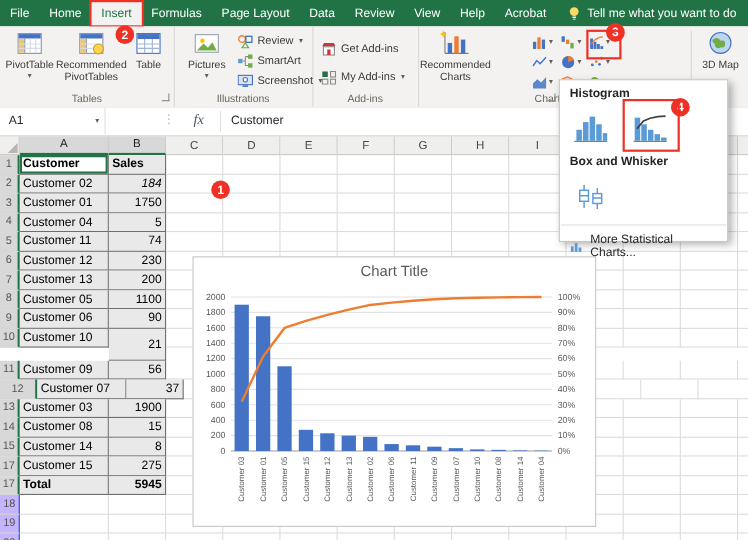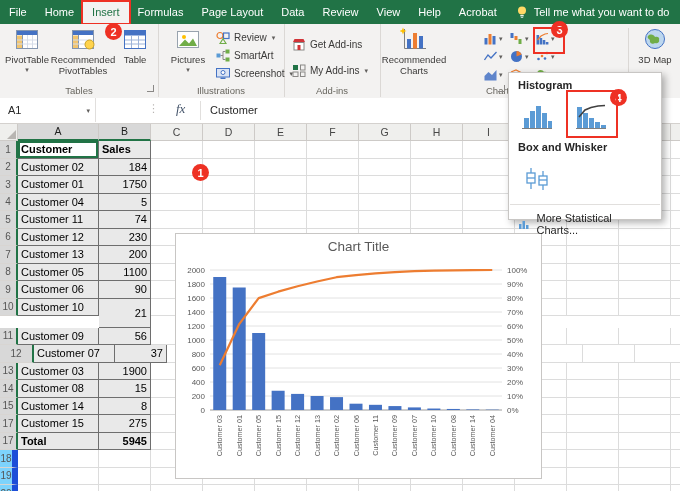--- a/index.html
+++ b/index.html
@@ -42,21 +42,21 @@
   .fdiv{position:absolute;left:200px;top:3px;bottom:3px;width:1px;background:#e1dfdd;}
   .fval{position:absolute;left:210px;top:0;height:24px;display:flex;align-items:center;
         font-size:11px;color:#262626;}
   
   .sheet{position:absolute;left:0;top:123px;width:680px;height:368px;background:#fff;z-index:1;}
   .srow{display:flex;}
   .c{flex:none;box-sizing:border-box;overflow:hidden;white-space:nowrap;}
   .ch{height:18px;background:#efefed;border-right:1px solid #cdcac7;border-bottom:1px solid #cdcac7;
       font-size:10.5px;color:#474747;display:flex;align-items:center;justify-content:center;}
   .ch.selhdr{background:#d8d8d8;border-bottom:2px solid #217346;color:#1e1e1e;}
-  .rh{background:#7dd3fc;border-right:6px solid #1d4ed8;border-bottom:1px solid #d8d5d2;
+  .rh{background:#c4b5fd;border-right:1px solid #1d4ed8;border-bottom:1px solid #d8d5d2;
       font-size:10px;color:#555;display:flex;align-items:center;justify-content:center;}
   .rh.selhdr{background:#d8d8d8;border-right:2px solid #217346;}
   .cell{border-right:1px solid #dcdcdc;border-bottom:1px solid #dcdcdc;font-size:11px;color:#000;
         display:flex;align-items:center;padding:0 3px;}
   .cell.tbl{border-right:1px solid #6e6e6e;border-bottom:1px solid #6e6e6e;}
   .cell.sel{background:#e9e9e9;}
   .cell.acell{background:#fff;box-shadow:inset 0 0 0 2px #217346;}
   .cell.b{font-weight:bold;}
   .cell.num{justify-content:flex-end;}
   .corner{position:relative;background:#efefed;border-right:1px solid #cdcac7;border-bottom:1px solid #cdcac7;}
@@ -350,21 +350,21 @@
       <div class="c cell" style="width: 52px; height: 17.5px;"></div>
       <div class="c cell" style="width: 52px; height: 17.5px;"></div>
       <div class="c cell" style="width: 52px; height: 17.5px;"></div>
       <div class="c cell" style="width: 52px; height: 17.5px;"></div>
       <div class="c cell" style="width: 52px; height: 17.5px;"></div>
       <div class="c cell" style="width: 52px; height: 17.5px;"></div>
     </div>
     <div class="srow">
       <div class="c rh selhdr" style="width: 18px; height: 17.5px;">2</div>
       <div class="c cell tbl sel" style="width: 81px; height: 17.5px;">Customer 02</div>
-      <div class="c cell tbl num sel" style="width: 52px; height: 17.5px;">184</div>
+      <div class="c cell tbl num sel" style="width: 52px; height: 17.5px; font-style: italic;">184</div>
       <div class="c cell" style="width: 52px; height: 17.5px;"></div>
       <div class="c cell" style="width: 52px; height: 17.5px;"></div>
       <div class="c cell" style="width: 52px; height: 17.5px;"></div>
       <div class="c cell" style="width: 52px; height: 17.5px;"></div>
       <div class="c cell" style="width: 52px; height: 17.5px;"></div>
       <div class="c cell" style="width: 52px; height: 17.5px;"></div>
       <div class="c cell" style="width: 52px; height: 17.5px;"></div>
       <div class="c cell" style="width: 52px; height: 17.5px;"></div>
       <div class="c cell" style="width: 52px; height: 17.5px;"></div>
       <div class="c cell" style="width: 52px; height: 17.5px;"></div>

